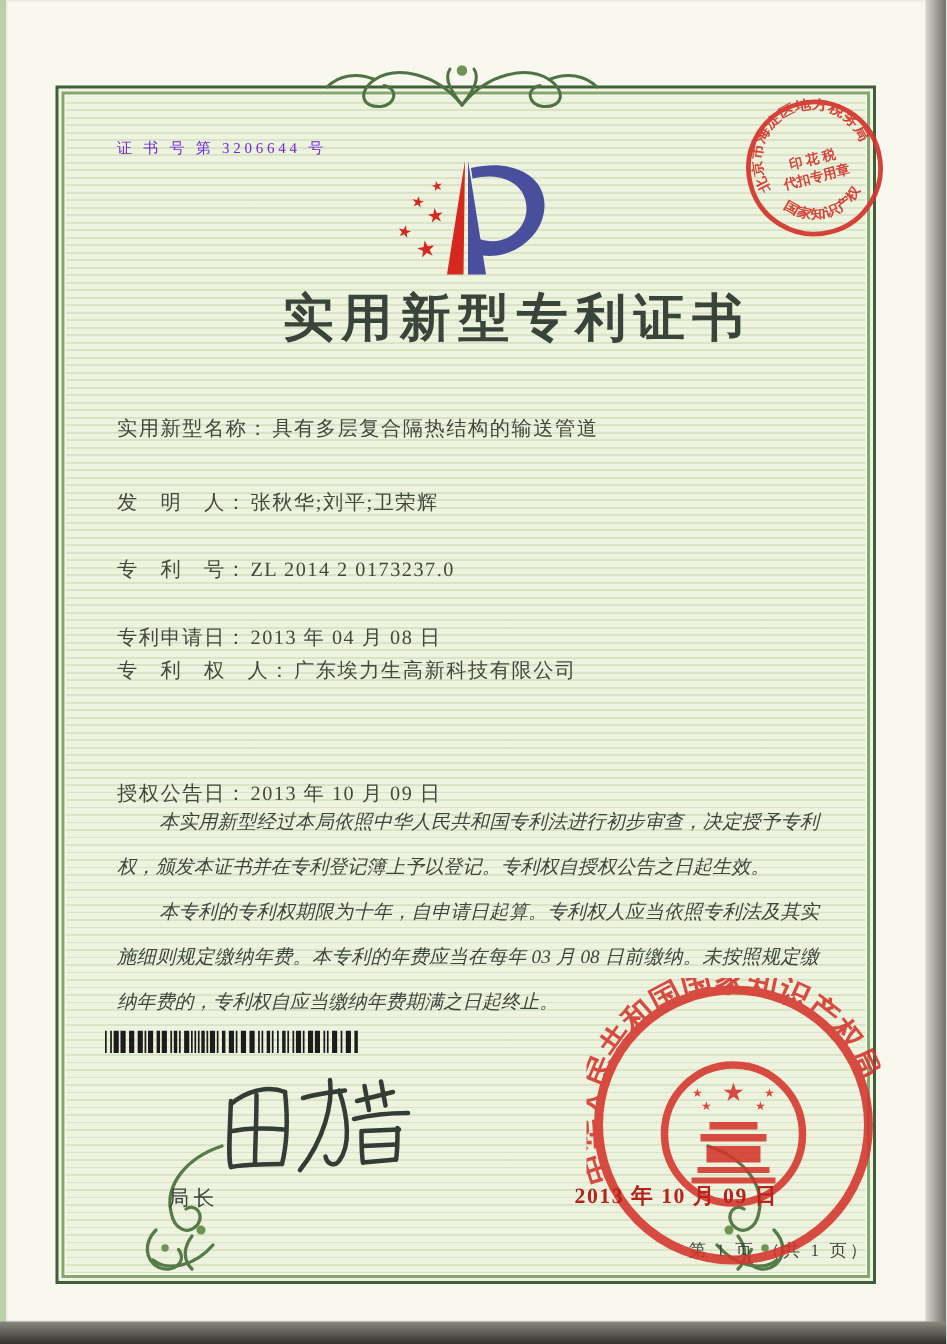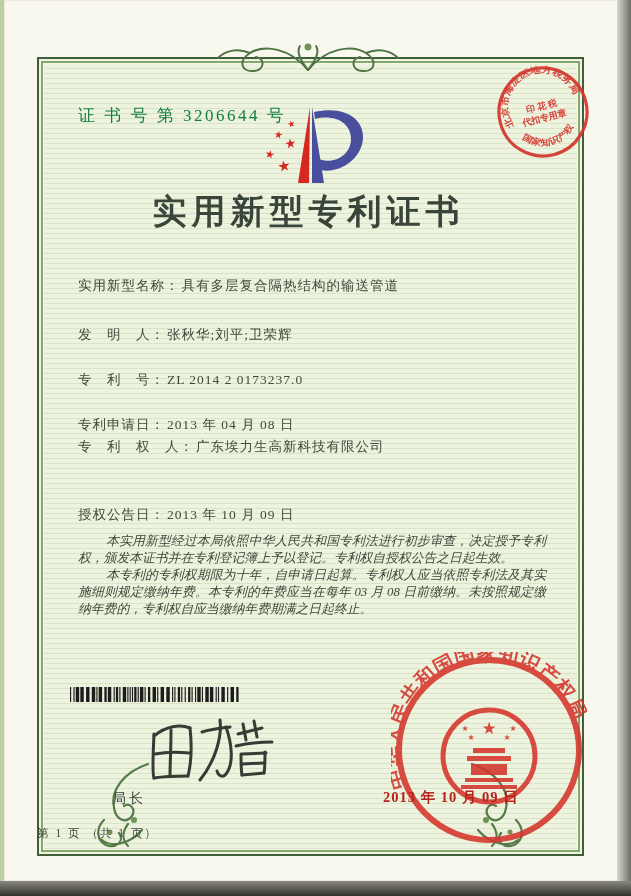--- a/index.html
+++ b/index.html
@@ -12,36 +12,36 @@
   .edge-left{position:absolute;left:0;top:0;width:4px;height:100%;background:#bccfa8;}
   .paper{position:absolute;left:4px;top:0;width:614px;height:881px;background:#f9f8ee;
         box-shadow:inset 0 0 0 1px #eceade;}
   .frame{position:absolute;left:37px;top:57px;width:543px;height:795px;z-index:1;
         border:2px solid #3f5f3b;
         box-shadow:inset 0 0 0 2px #f2f2e2, inset 0 0 0 4px #84a86b;}
   .frame-inner{position:absolute;left:5px;top:5px;right:5px;bottom:5px;
         background-color:#edf3de;
         background-image:repeating-linear-gradient(0deg,rgba(146,174,112,.22) 0 1px,transparent 1px 5px);}
   .abs{position:absolute;}
-  .cert-no{left:78px;top:104px;z-index:3;font-size:17px;letter-spacing:2.5px;color:#15803d;}
+  .cert-no{left:78px;top:92px;z-index:3;font-size:10px;letter-spacing:2.5px;color:#6d28d9;}
   .title{left:37px;top:189px;width:543px;z-index:3;text-align:center;font-size:34px;
-        font-weight:600;letter-spacing:5px;color:#39453a;}
+        font-weight:600;letter-spacing:5px;color:#39453a;padding-left:36px;}
   .field{left:78px;z-index:3;font-size:13.5px;color:#40493e;letter-spacing:1px;white-space:nowrap;}
   .field .val{margin-left:2px;}
-  .paras{left:78px;top:533px;width:468px;z-index:3;font-size:12.8px;line-height:17px;
+  .paras{left:78px;top:533px;width:468px;z-index:3;font-size:12.8px;line-height:30px;
         color:#3c463c;text-align:justify;font-style:italic;}
   .paras p{margin:0;text-indent:2.2em;}
   .barcode{left:70px;top:687px;width:172px;height:15px;z-index:3;}
   .director{left:112px;top:790px;z-index:3;font-size:14px;letter-spacing:3px;color:#39433a;}
   .sig{left:146px;top:712px;z-index:3;}
   .seal{left:391px;top:652px;z-index:4;opacity:.88;}
   .seal-date{left:383px;top:788px;z-index:5;font-size:14.5px;font-weight:600;
         letter-spacing:1px;color:#b5231c;}
   .tax-stamp{left:495px;top:64px;z-index:4;transform:rotate(-14deg);opacity:.92;}
-  .footer{left:37px;top:826px;width:543px;z-index:3;text-align:left;font-size:11.5px;
+  .footer{left:37px;top:826px;width:543px;z-index:3;text-align:right;font-size:11.5px;
         letter-spacing:2px;color:#3c463c;}
   .logo{left:258px;top:103px;z-index:3;}
   .orn-top{left:208px;top:40px;z-index:2;}
   .orn-bl{left:92px;top:762px;z-index:2;}
   .orn-br{left:466px;top:762px;z-index:2;transform:scaleX(-1);}
   .visually-hidden{position:absolute;width:1px;height:1px;overflow:hidden;clip:rect(0 0 0 0);}
 </style>
 </head>
 <body>
 
@@ -108,21 +108,21 @@
   </div>
   <div class="abs field" style="top:371px">
     <span>专　利　号：</span><span class="val">ZL 2014 2 0173237.0</span>
   </div>
   <div class="abs field" style="top:416px">
     <span>专利申请日：</span><span class="val">2013 年 04 月 08 日</span>
   </div>
   <div class="abs field" style="top:438px">
     <span>专　利　权　人：</span><span class="val">广东埃力生高新科技有限公司</span>
   </div>
-  <div class="abs field" style="top:506px">
+  <div class="abs field" style="top:520px">
     <span>授权公告日：</span><span class="val">2013 年 10 月 09 日</span>
   </div>
 
   <div class="abs paras">
     <p>本实用新型经过本局依照中华人民共和国专利法进行初步审查，决定授予专利权，颁发本证书并在专利登记簿上予以登记。专利权自授权公告之日起生效。</p>
     <p>本专利的专利权期限为十年，自申请日起算。专利权人应当依照专利法及其实施细则规定缴纳年费。本专利的年费应当在每年 03 月 08 日前缴纳。未按照规定缴纳年费的，专利权自应当缴纳年费期满之日起终止。</p>
   </div>
 
   <svg class="abs barcode" viewBox="0 0 150 16" preserveAspectRatio="none">
       <rect x="0" y="0" width="1" height="16" fill="#1c1c1c"></rect>

